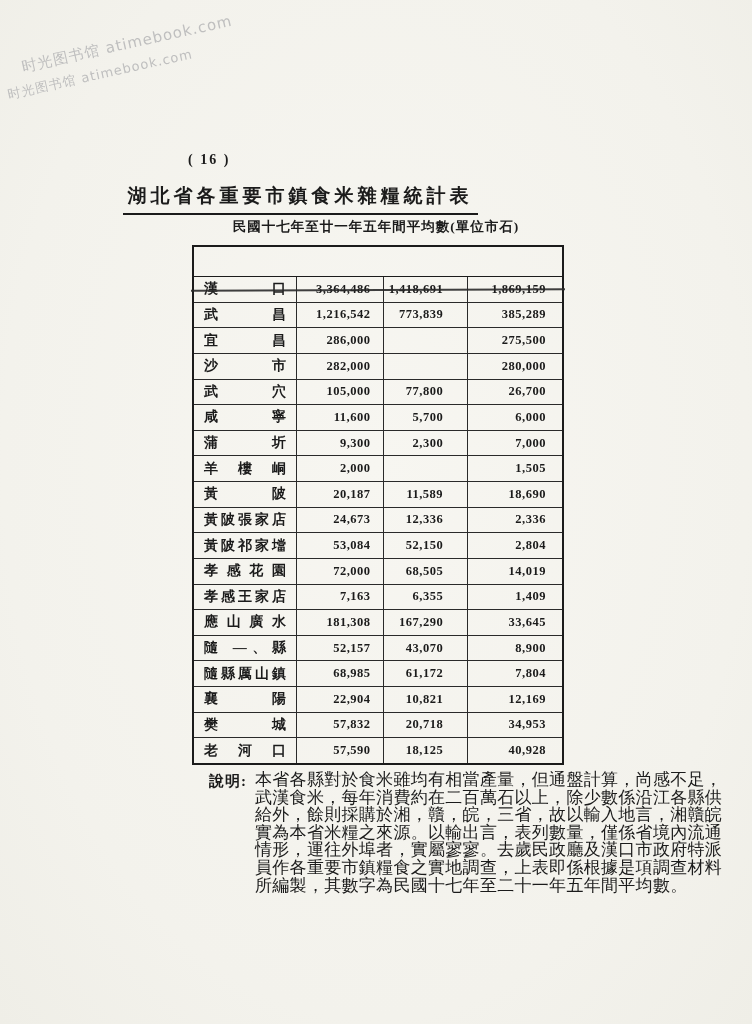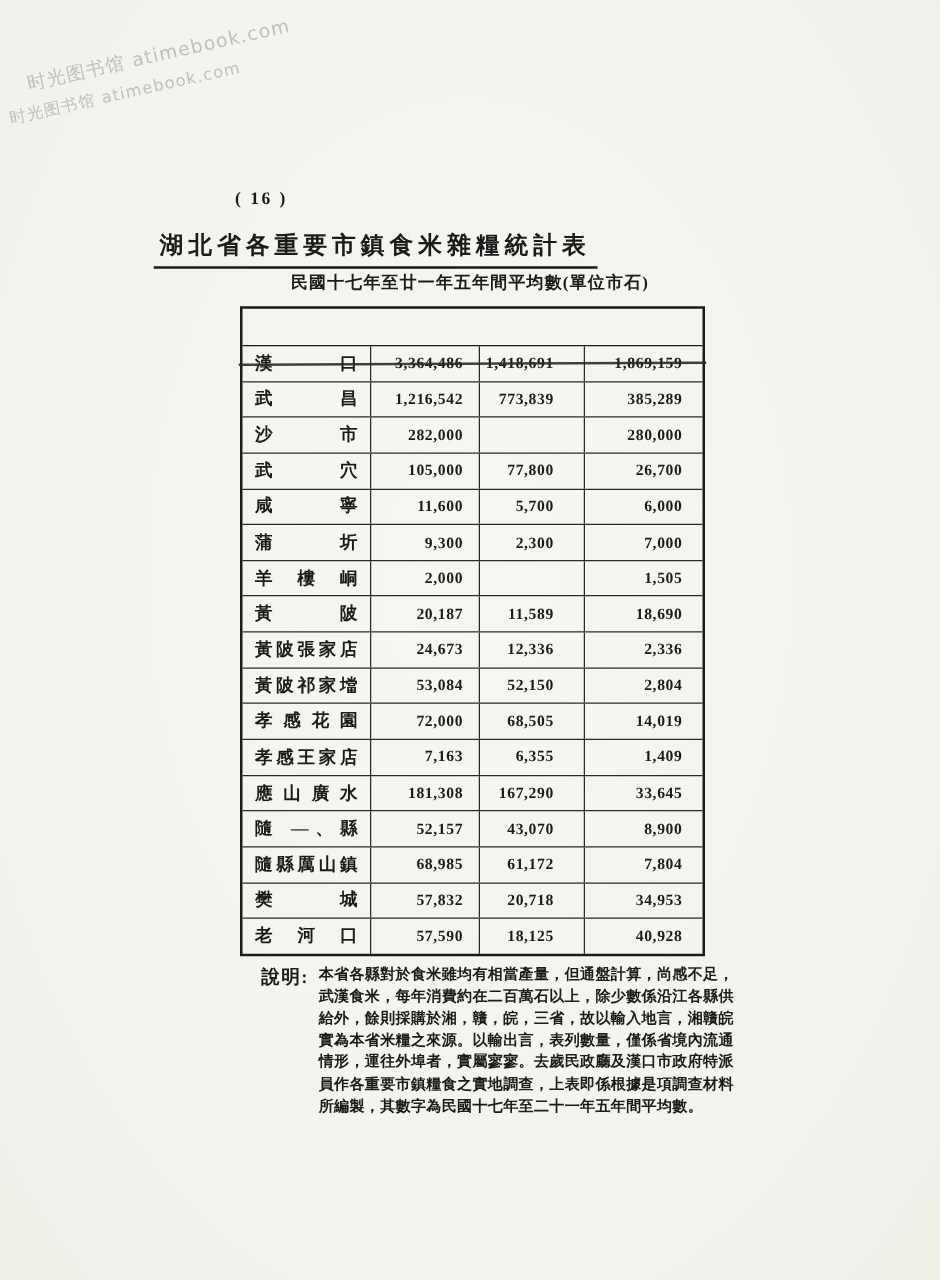--- a/index.html
+++ b/index.html
@@ -62,21 +62,21 @@
   .thead .c-con > span, .thead .c-name > span { width:100%; text-align:justify; text-align-last:justify; }
   .thead .c-con { padding:0 8px; justify-content:flex-start; }
   .trow.strike::after {
     content:""; position:absolute; left:-3px; right:-3px; top:47%;
     height:1.6px; background:#2a2a2a; opacity:.9; transform:rotate(-0.25deg);
   }
 
   .notes { position:absolute; top:771px; left:188px; width:382px; display:flex;margin-left:21px; }
   .notes-label { font-size:15px; font-weight:700; letter-spacing:1px; flex:0 0 46px; padding-top:1px; }
   .notes-body  { flex:1; }
-  .note-line { font-size:12px; font-weight:700; line-height:17.6px; letter-spacing:0.3px; white-space:nowrap; }
+  .note-line { font-size:17px; font-weight:400; line-height:17.6px; letter-spacing:0.3px; white-space:nowrap; }
 </style>
 </head>
 <body>
 
 <div class="watermark wm1">时光图书馆 atimebook.com</div>
 <div class="watermark wm2">时光图书馆 atimebook.com</div>
 
 <div class="page-number">( 16 )</div>
 
 <div class="title-wrap">
@@ -113,20 +113,28 @@
 
     <div class="trow">
       <div class="cell c-name">
           <span>武昌</span>
         </div>
       <div class="cell c-imp num">1,216,542</div>
       <div class="cell c-exp num">773,839</div>
       <div class="cell c-con num">385,289</div>
     </div>
 
+    <div class="trow">
+      <div class="cell c-name">
+          <span>宜昌</span>
+        </div>
+      <div class="cell c-imp num">286,000</div>
+      <div class="cell c-exp num"></div>
+      <div class="cell c-con num">275,500</div>
+    </div>
 
     <div class="trow">
       <div class="cell c-name">
           <span>沙市</span>
         </div>
       <div class="cell c-imp num">282,000</div>
       <div class="cell c-exp num"></div>
       <div class="cell c-con num">280,000</div>
     </div>
 
@@ -231,20 +239,28 @@
 
     <div class="trow">
       <div class="cell c-name">
           <span>隨縣厲山鎮</span>
         </div>
       <div class="cell c-imp num">68,985</div>
       <div class="cell c-exp num">61,172</div>
       <div class="cell c-con num">7,804</div>
     </div>
 
+    <div class="trow">
+      <div class="cell c-name">
+          <span>襄陽</span>
+        </div>
+      <div class="cell c-imp num">22,904</div>
+      <div class="cell c-exp num">10,821</div>
+      <div class="cell c-con num">12,169</div>
+    </div>
 
     <div class="trow">
       <div class="cell c-name">
           <span>樊城</span>
         </div>
       <div class="cell c-imp num">57,832</div>
       <div class="cell c-exp num">20,718</div>
       <div class="cell c-con num">34,953</div>
     </div>
 

